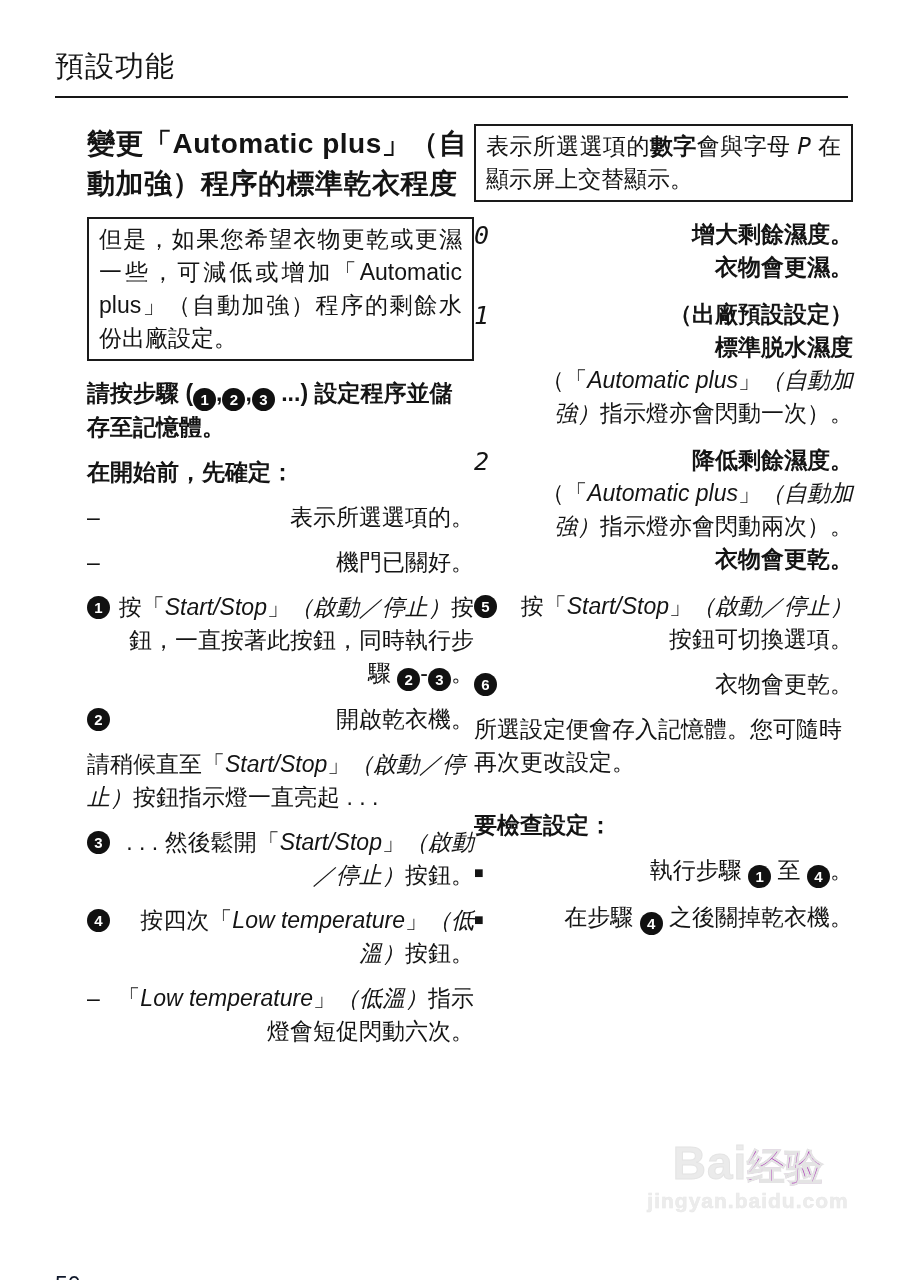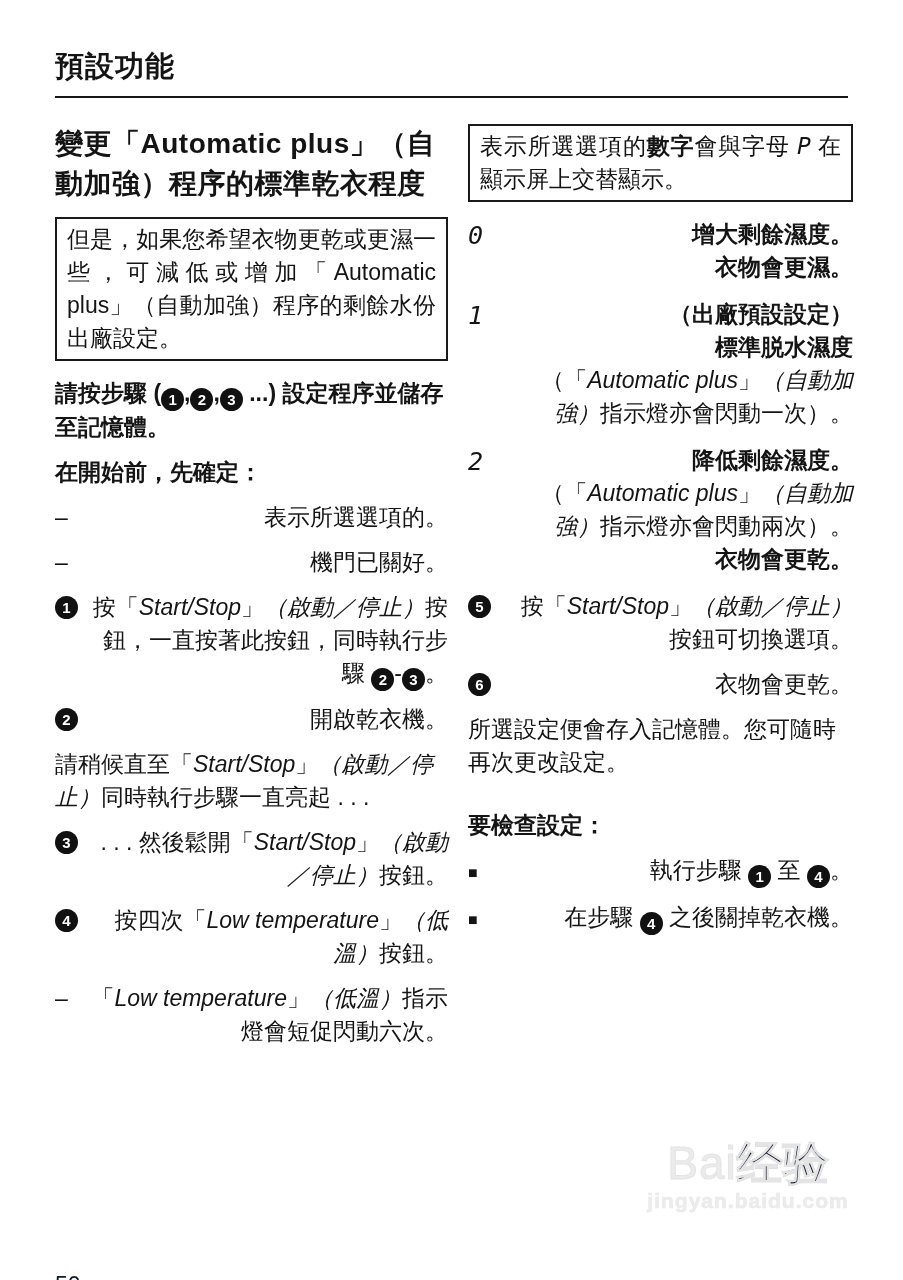--- a/index.html
+++ b/index.html
@@ -7,26 +7,26 @@
     position:relative;
     width:903px; height:1280px;
     background:#ffffff;
     color:#141414;
     font-family:"Liberation Sans","DejaVu Sans",sans-serif;
     overflow:hidden;
   }
   
   .header { padding:50px 55px 0 55px; }
   .header h1 {
-    margin:0; font-size:29px; font-weight:bold; letter-spacing:1px; line-height:1.15;
+    margin:0; font-size:29px; font-weight:normal; letter-spacing:1px; line-height:1.15;
   }
   .rule { height:2px; background:#161616; margin-top:13px; }
 
   
-  .content { display:flex; gap:20px; padding:0 50px 0 55px; margin-top:26px; }
+  .content { display:flex; padding:0 50px 0 55px; margin-top:26px;margin-left:32px; }
   .col { font-size:23px; line-height:33px; }
   .col-left  { width:393px; }
   .col-right { width:385px; }
 
   .block { margin:12px 0; }
   .block:first-child { margin-top:0; }
   .extra-top { margin-top:30px; }
 
   .section-title {
     font-size:28px; line-height:40px; font-weight:bold;
@@ -84,28 +84,28 @@
   }
 
   
   .watermark {
     position:absolute; right:40px; top:1140px;
     width:230px; text-align:center;
     color:#e9e9e9; user-select:none;
   }
   .wm-row { display:flex; align-items:flex-end; justify-content:center; }
   .wm-bai {
-    font-size:46px; font-weight:normal; letter-spacing:1px;
+    font-size:46px; font-weight:bold; letter-spacing:1px;
     color:#ebebeb; line-height:1;
     -webkit-text-stroke:1px #e4e4e4;
   }
   .wm-paw { position:relative; width:74px; height:78px; flex:none; margin:0 2px; }
   .wm-paw svg { display:block; }
   .wm-cn {
-    font-size:46px; font-weight:bold; color:#0f172a; line-height:1;
+    font-size:38px; font-weight:bold; color:#a21caf; line-height:1;
     -webkit-text-stroke:1px #e4e4e4;
   }
   .wm-url {
     font-size:21px; font-weight:bold; letter-spacing:1px;
     color:#ececec; margin-top:3px;
     -webkit-text-stroke:0.5px #e7e7e7;
   }
 </style>
 </head>
 <body>
@@ -134,21 +134,21 @@
           <div class="dash-body"><span class="seg-n">機門已關好。</span></div>
         </div>
         <div class="block step">
           <span class="circ step-circ">1</span>
           <div class="step-body"><span class="seg-n">按「</span><span class="seg-i">Start/Stop</span><span class="seg-n">」</span><span class="seg-i">（啟動／停止）</span><span class="seg-n">按鈕，一直按著此按鈕，同時執行步驟 </span><span class="circ">2</span><span class="seg-n">-</span><span class="circ">3</span><span class="seg-n">。</span></div>
         </div>
         <div class="block step">
           <span class="circ step-circ">2</span>
           <div class="step-body"><span class="seg-n">開啟乾衣機。</span></div>
         </div>
-        <div class="block para"><span class="seg-n">請稍候直至「</span><span class="seg-i">Start/Stop</span><span class="seg-n">」</span><span class="seg-i">（啟動／停止）</span><span class="seg-n">同時執行步驟</span><span class="seg-u">一直亮起</span><span class="seg-n"> . . .</span></div>
+        <div class="block para"><span class="seg-n">請稍候直至「</span><span class="seg-i">Start/Stop</span><span class="seg-n">」</span><span class="seg-i">（啟動／停止）</span><span class="seg-n">按鈕指示燈</span><span class="seg-u">一直亮起</span><span class="seg-n"> . . .</span></div>
         <div class="block step">
           <span class="circ step-circ">3</span>
           <div class="step-body"><span class="seg-n">. . . 然後鬆開「</span><span class="seg-i">Start/Stop</span><span class="seg-n">」</span><span class="seg-i">（啟動／停止）</span><span class="seg-n">按鈕。</span></div>
         </div>
         <div class="block step">
           <span class="circ step-circ">4</span>
           <div class="step-body"><span class="seg-n">按四次「</span><span class="seg-i">Low temperature</span><span class="seg-n">」</span><span class="seg-i">（低溫）</span><span class="seg-n">按鈕。</span></div>
         </div>
         <div class="block dash">
           <span class="dash-mark">–</span>

